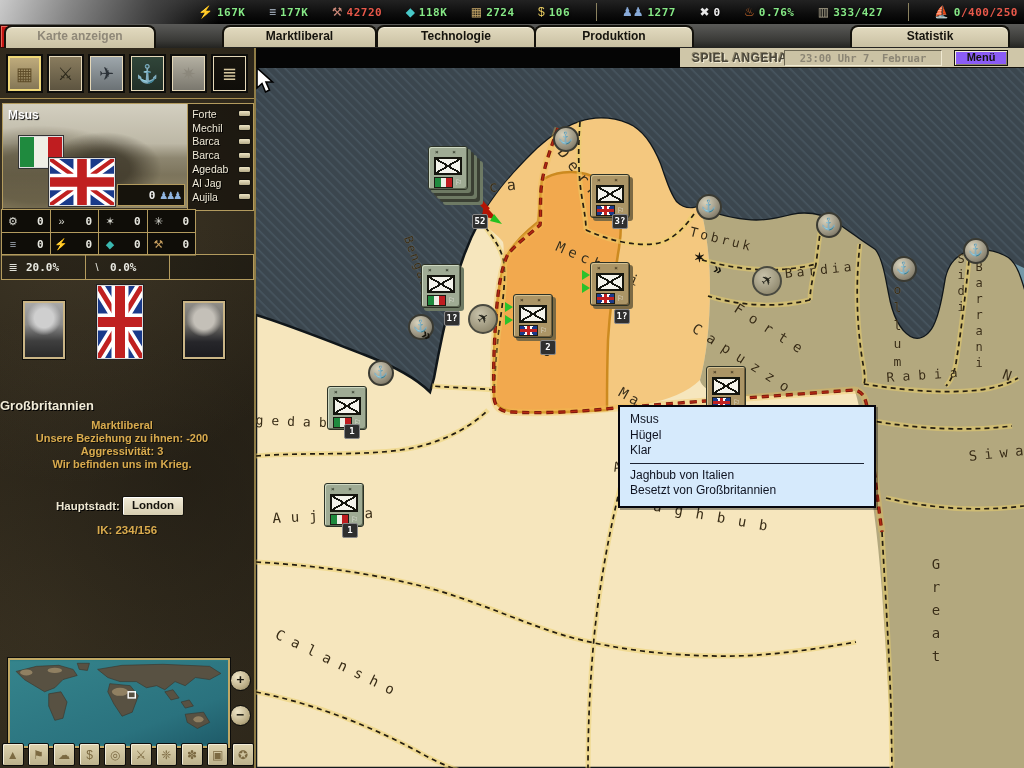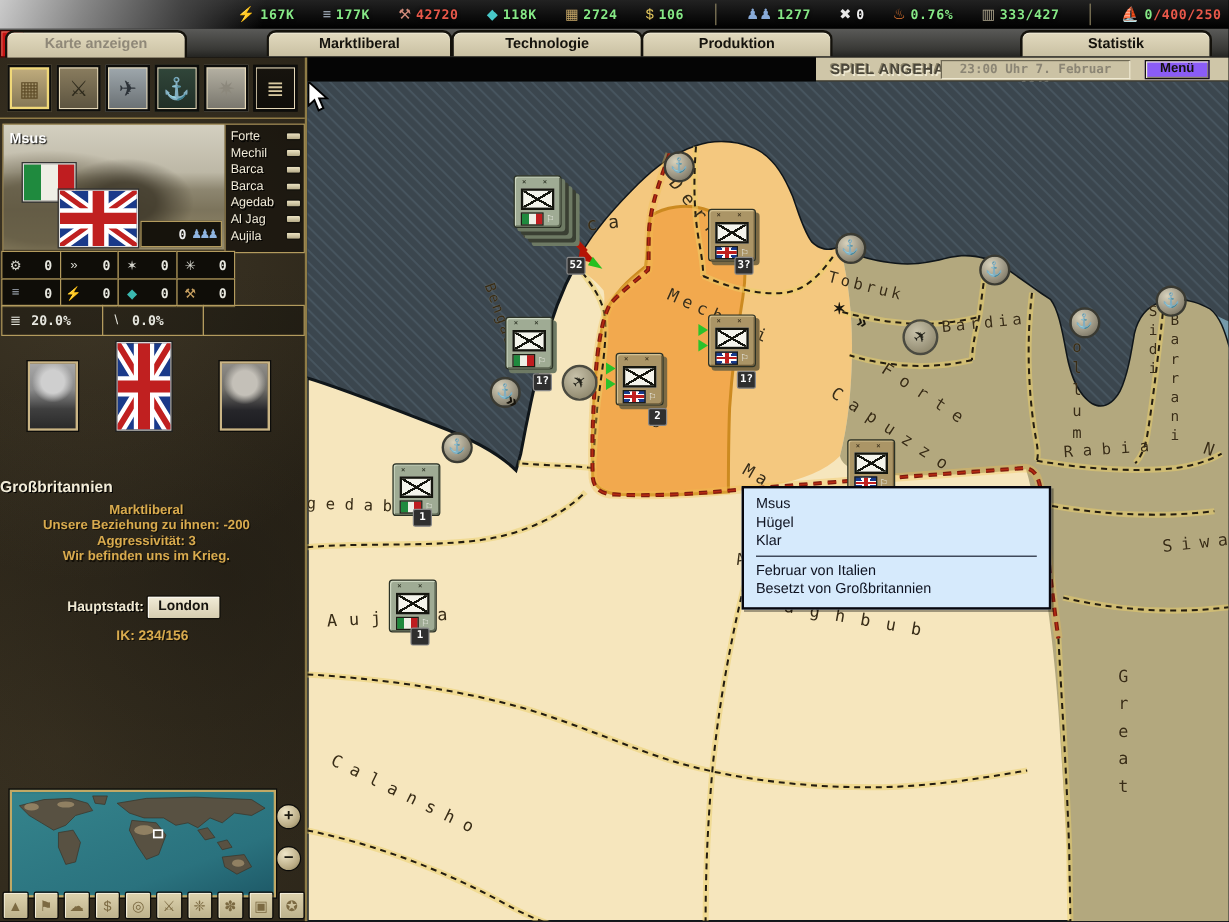--- a/index.html
+++ b/index.html
@@ -609,21 +609,21 @@
           </div>
         </div>
         <div class="badge" style="left: 86px; top: 455px;">1</div>
       </div>
 
   <div id="tooltip">
     <div>Msus</div>
     <div>Hügel</div>
     <div>Klar</div>
     <hr class="sep">
-    <div>Februar von Italien</div>
+    <div>Jaghbub von Italien</div>
     <div>Besetzt von Großbritannien</div>
   </div>
 
   <svg id="cursor" width="20" height="26" viewBox="0 0 20 26">
     <polygon points="1,0 1,20 6,15.5 9.5,24 13.5,22 10,14 16.5,14" fill="#fff" stroke="#000" stroke-width="1.6"></polygon>
   </svg>
 </div>
 
 </div>
 

